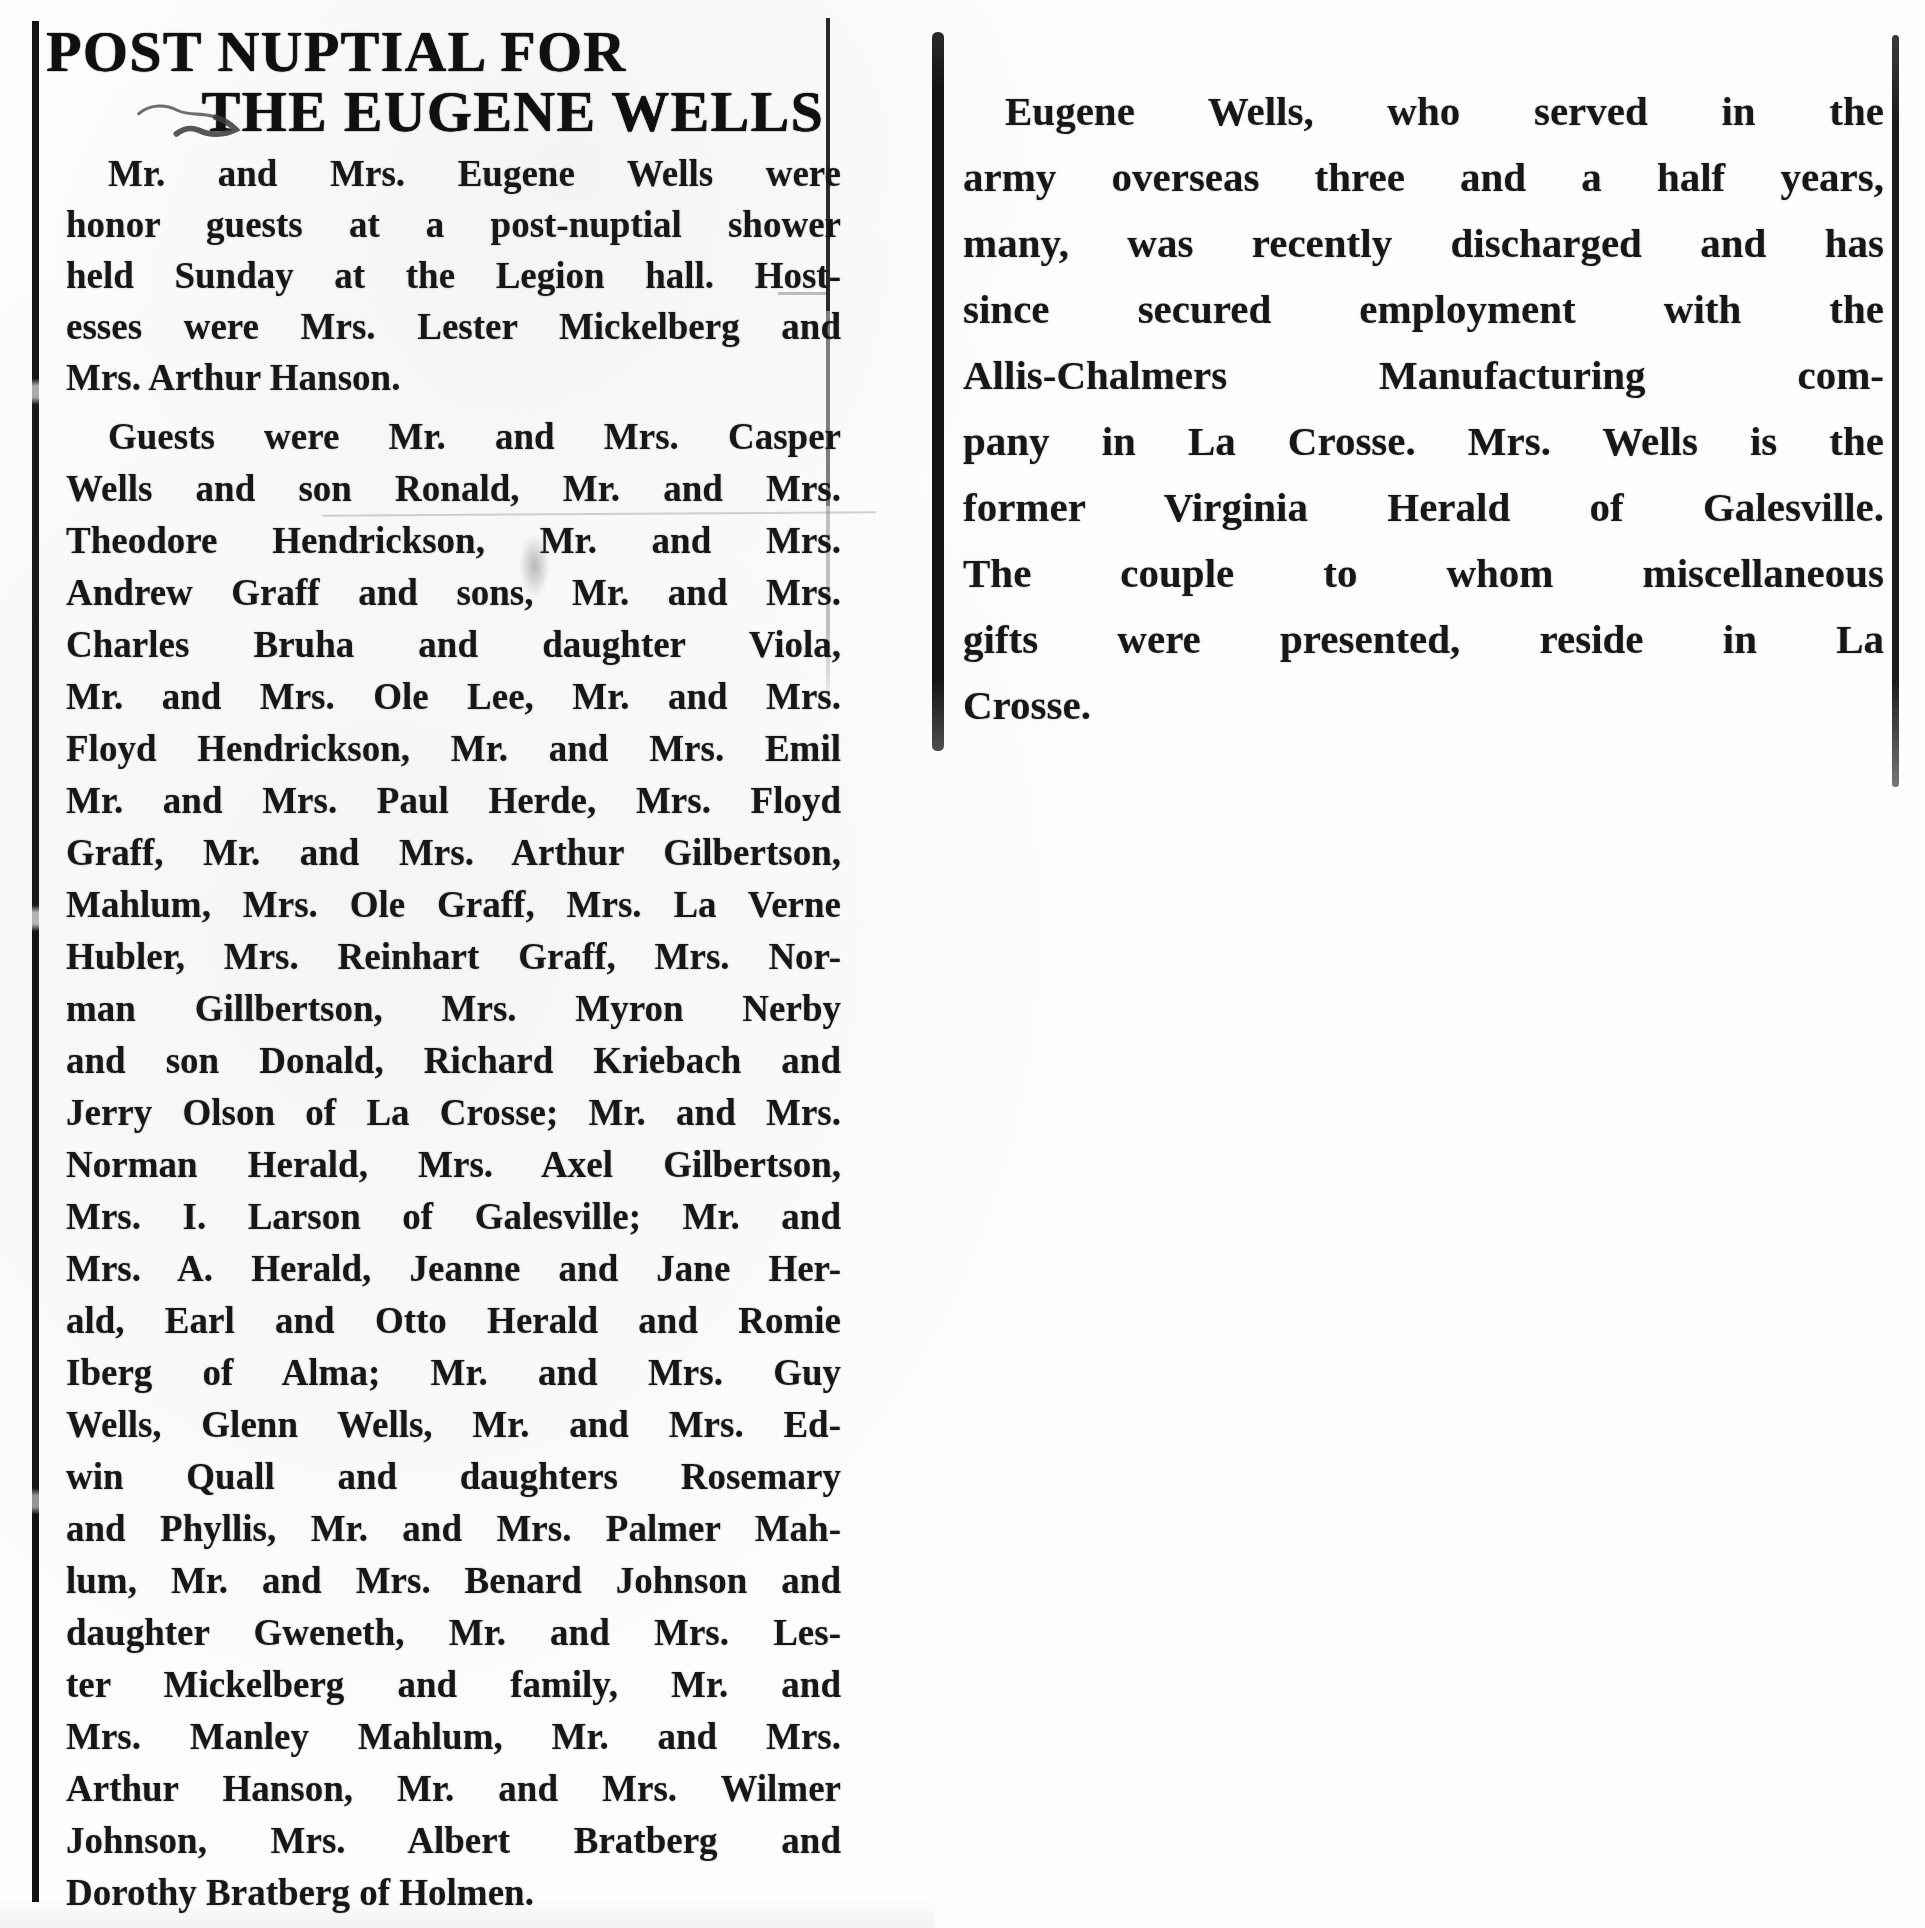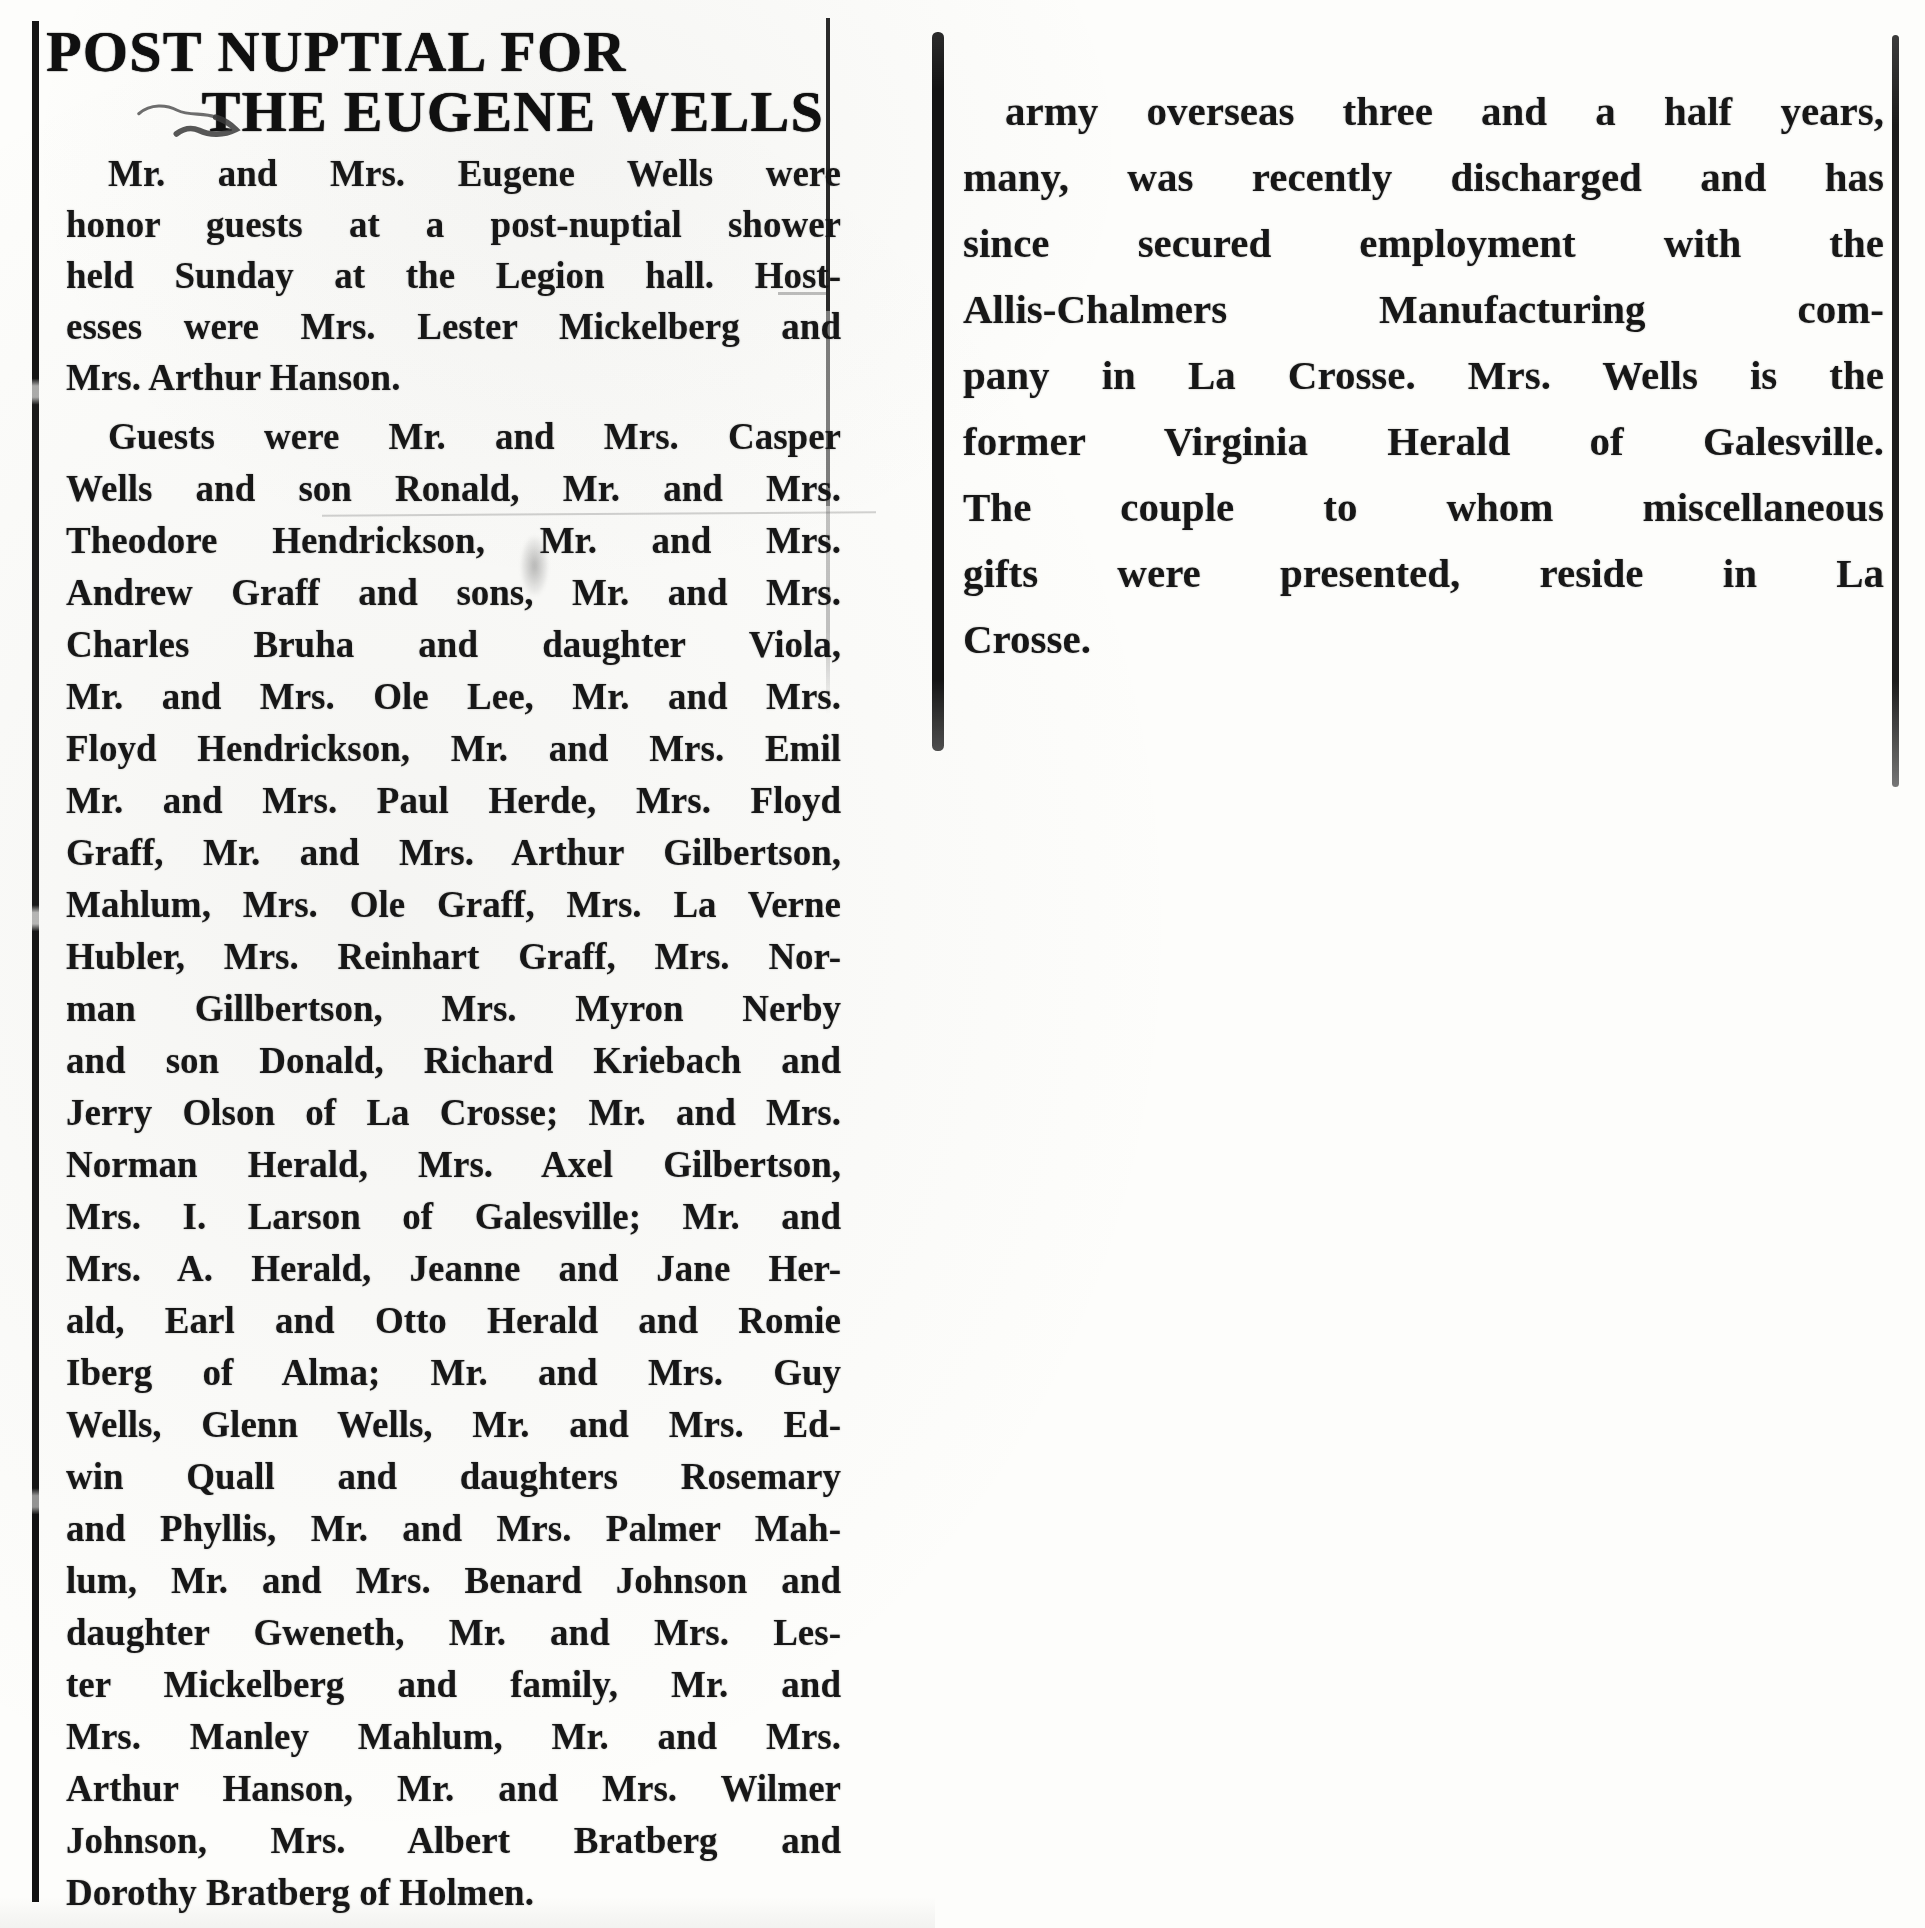--- a/index.html
+++ b/index.html
@@ -136,20 +136,21 @@
       <div class="tline">lum, Mr. and Mrs. Benard Johnson and</div>
       <div class="tline">daughter Gweneth, Mr. and Mrs. Les-</div>
       <div class="tline">ter Mickelberg and family, Mr. and</div>
       <div class="tline">Mrs. Manley Mahlum, Mr. and Mrs.</div>
       <div class="tline">Arthur Hanson, Mr. and Mrs. Wilmer</div>
       <div class="tline">Johnson, Mrs. Albert Bratberg and</div>
       <div class="tline last">Dorothy Bratberg of Holmen.</div>
     </div>
 
   <div class="col-text indent" id="rpara">
+      <div class="tline">Eugene Wells, who served in the</div>
       <div class="tline">army overseas three and a half years,</div>
       <div class="tline">many, was recently discharged and has</div>
       <div class="tline">since secured employment with the</div>
       <div class="tline">Allis-Chalmers Manufacturing com-</div>
       <div class="tline">pany in La Crosse. Mrs. Wells is the</div>
       <div class="tline">former Virginia Herald of Galesville.</div>
       <div class="tline">The couple to whom miscellaneous</div>
       <div class="tline">gifts were presented, reside in La</div>
       <div class="tline last">Crosse.</div>
     </div>

